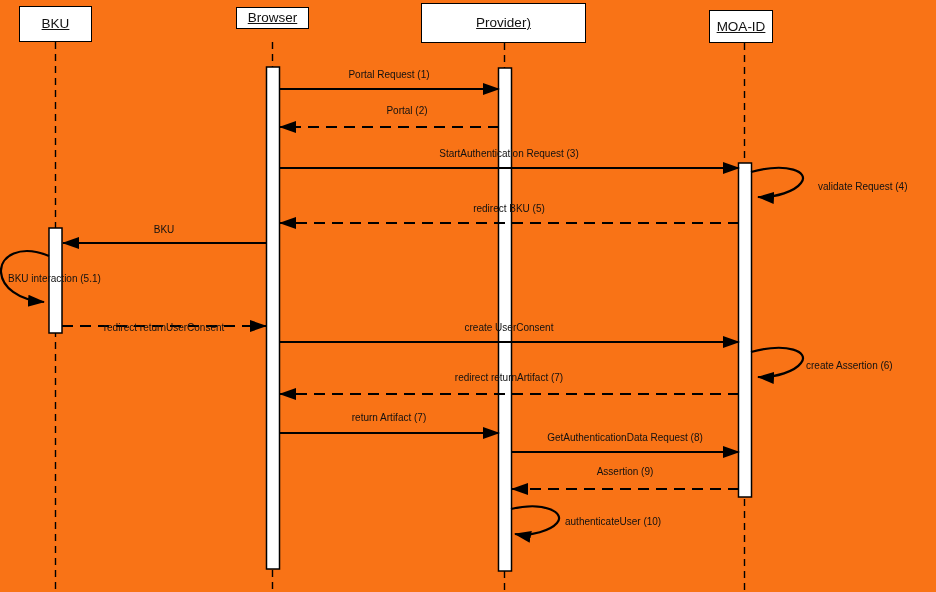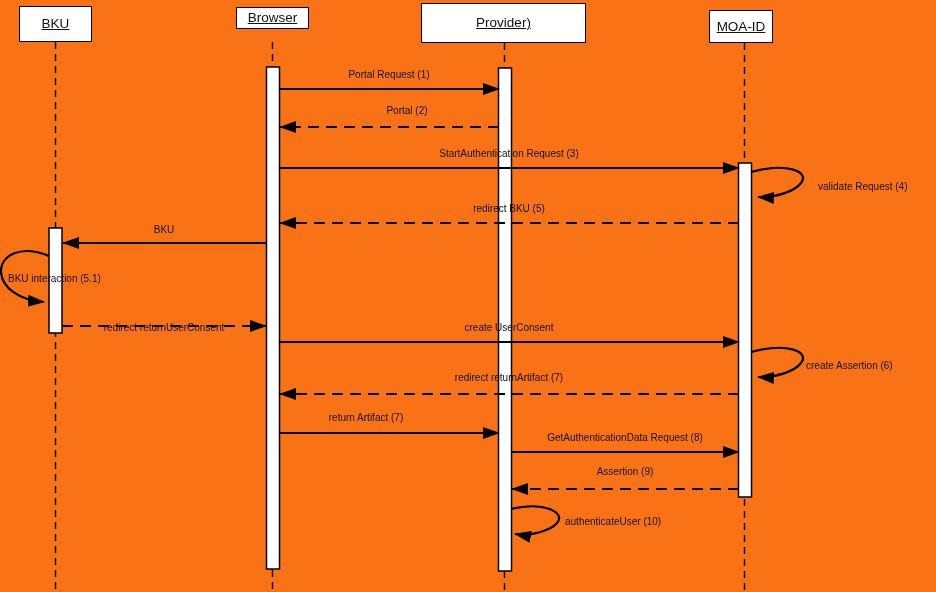--- a/index.html
+++ b/index.html
@@ -105,18 +105,18 @@
   <div class="msg-label centered" style="left:389px; top:103px;margin-left:18px;">Portal (2)</div>
   <div class="msg-label centered" style="left:509px; top:146px;">StartAuthentication Request (3)</div>
   <div class="msg-label" style="left:806px; top:179px;margin-left:12px;">validate Request (4)</div>
   <div class="msg-label centered" style="left:509px; top:201px;">redirect BKU (5)</div>
   <div class="msg-label centered" style="left:164px; top:222px;">BKU</div>
   <div class="msg-label" style="left:8px; top:271px;">BKU interaction (5.1)</div>
   <div class="msg-label centered" style="left:164px; top:304px;margin-top:16px;">redirect returnUserConsent</div>
   <div class="msg-label centered" style="left:509px; top:320px;">create UserConsent</div>
   <div class="msg-label" style="left:806px; top:358px;">create Assertion (6)</div>
   <div class="msg-label centered" style="left:509px; top:370px;">redirect returnArtifact (7)</div>
-  <div class="msg-label centered" style="left:366px; top:410px;">return Artifact (7)</div>
+  <div class="msg-label centered" style="left:389px; top:410px;">return Artifact (7)</div>
   <div class="msg-label centered" style="left:625px; top:430px;">GetAuthenticationData Request (8)</div>
   <div class="msg-label centered" style="left:625px; top:464px;">Assertion (9)</div>
   <div class="msg-label" style="left:565px; top:514px;">authenticateUser (10)</div>
 
 </div>
 
 </body></html>

